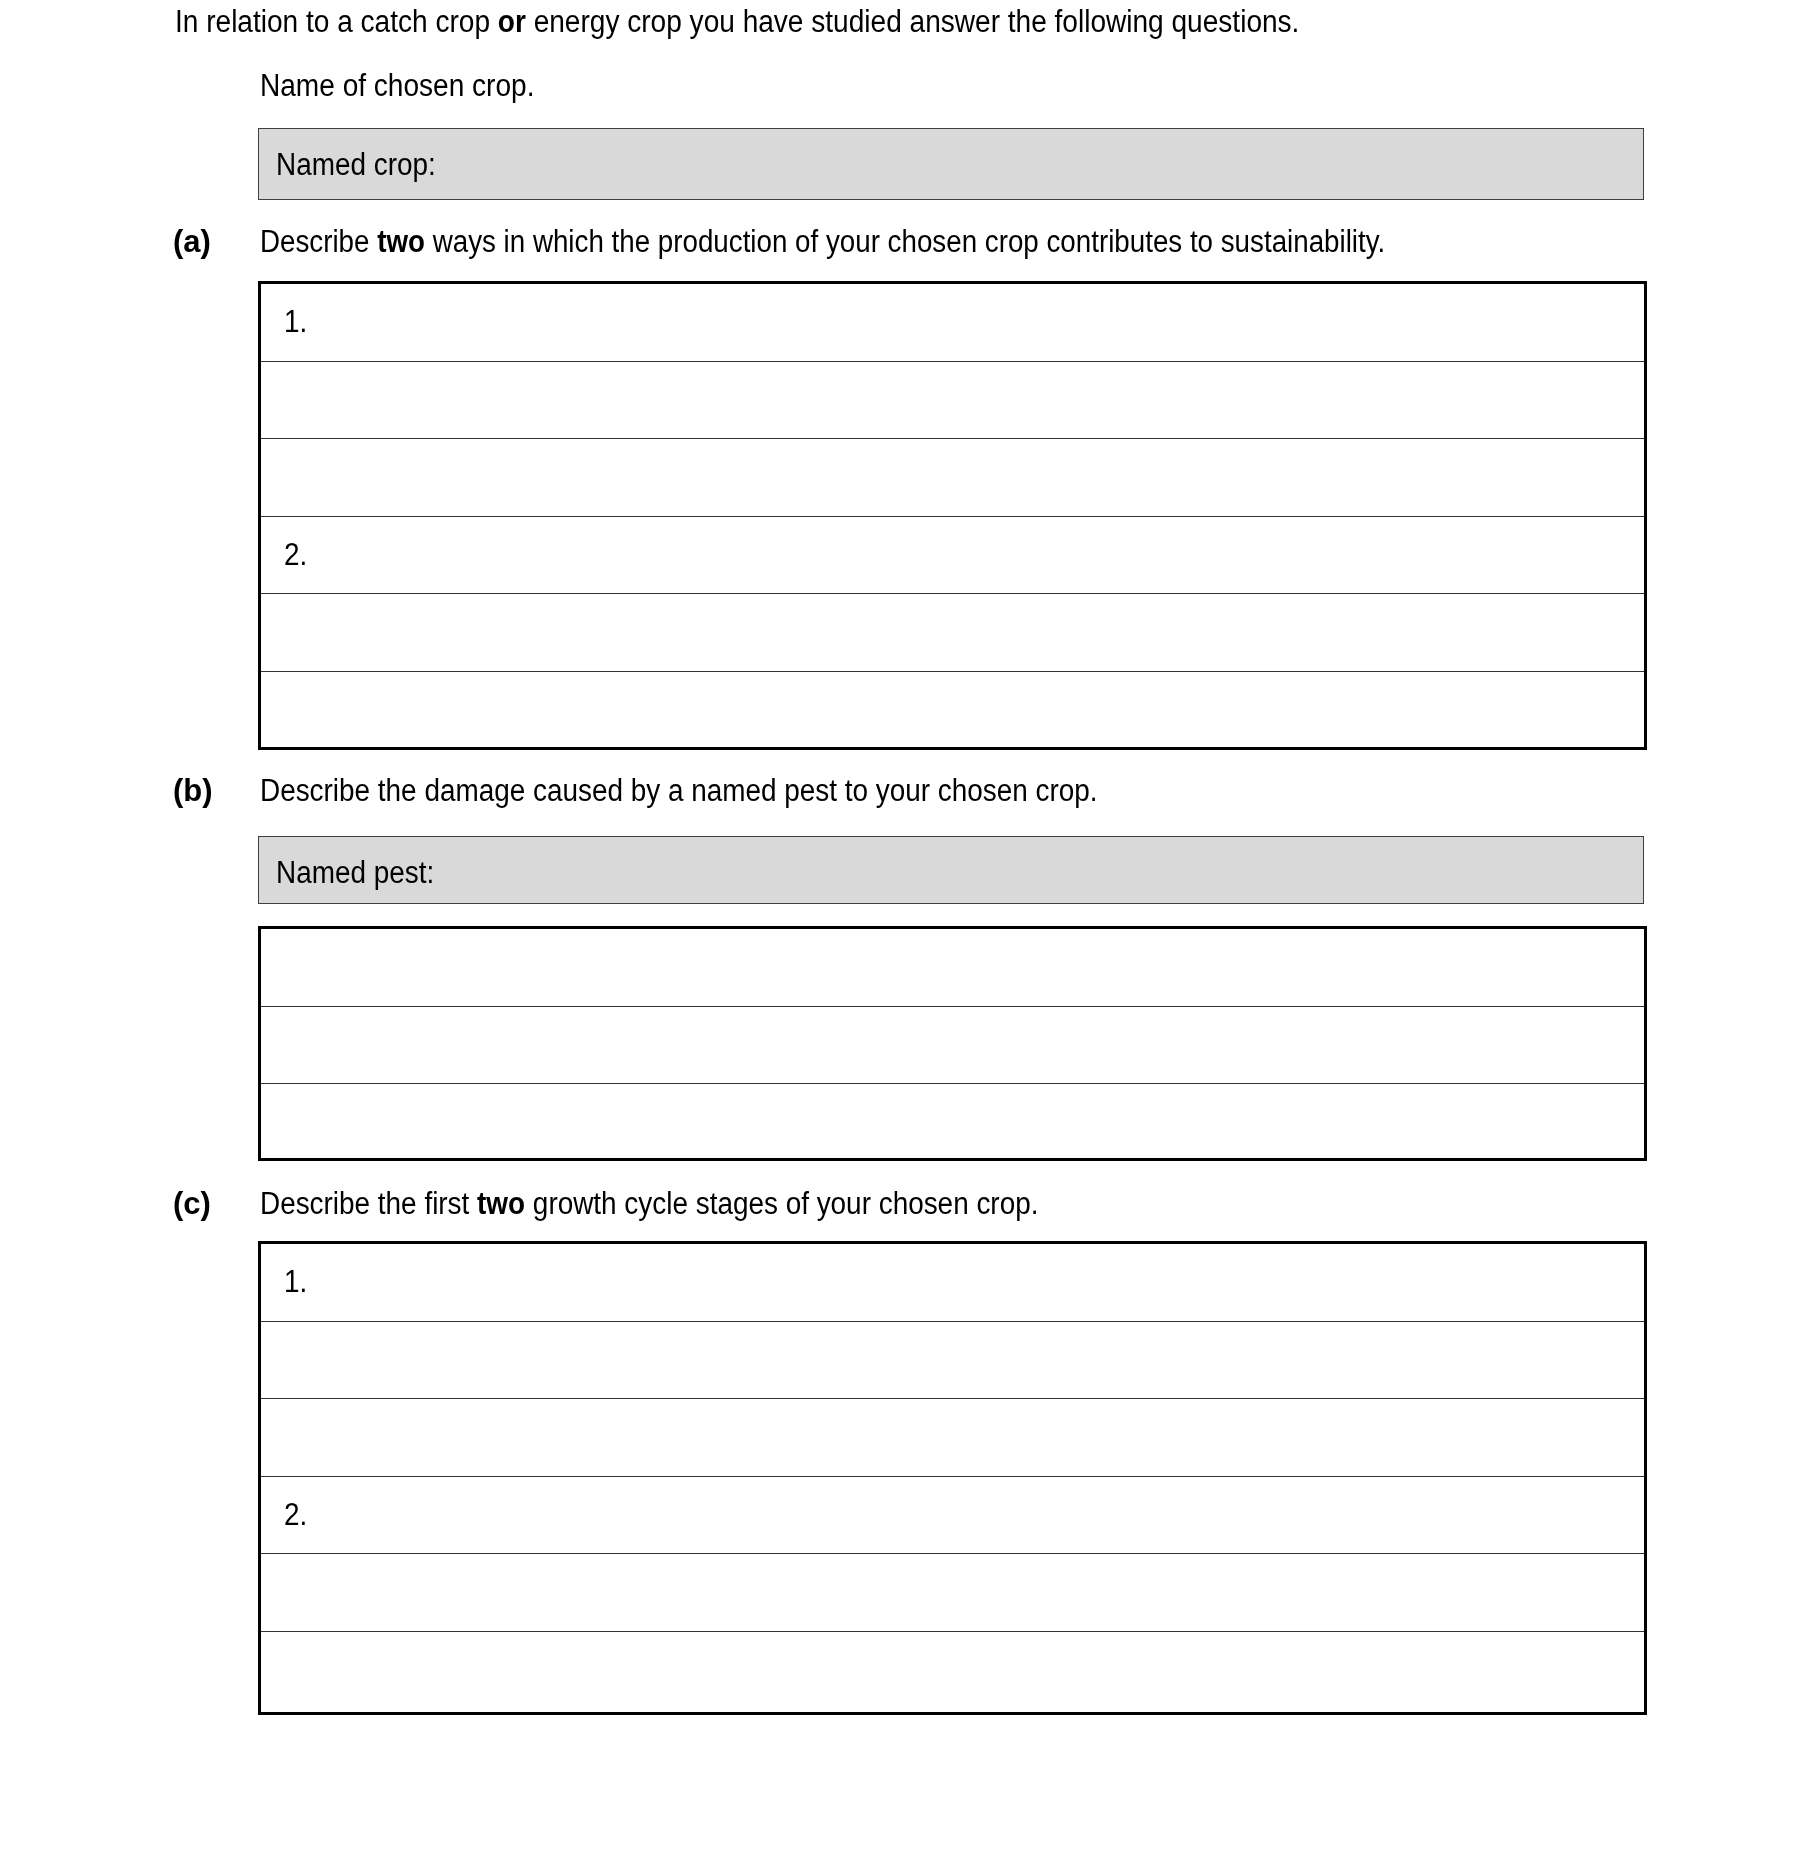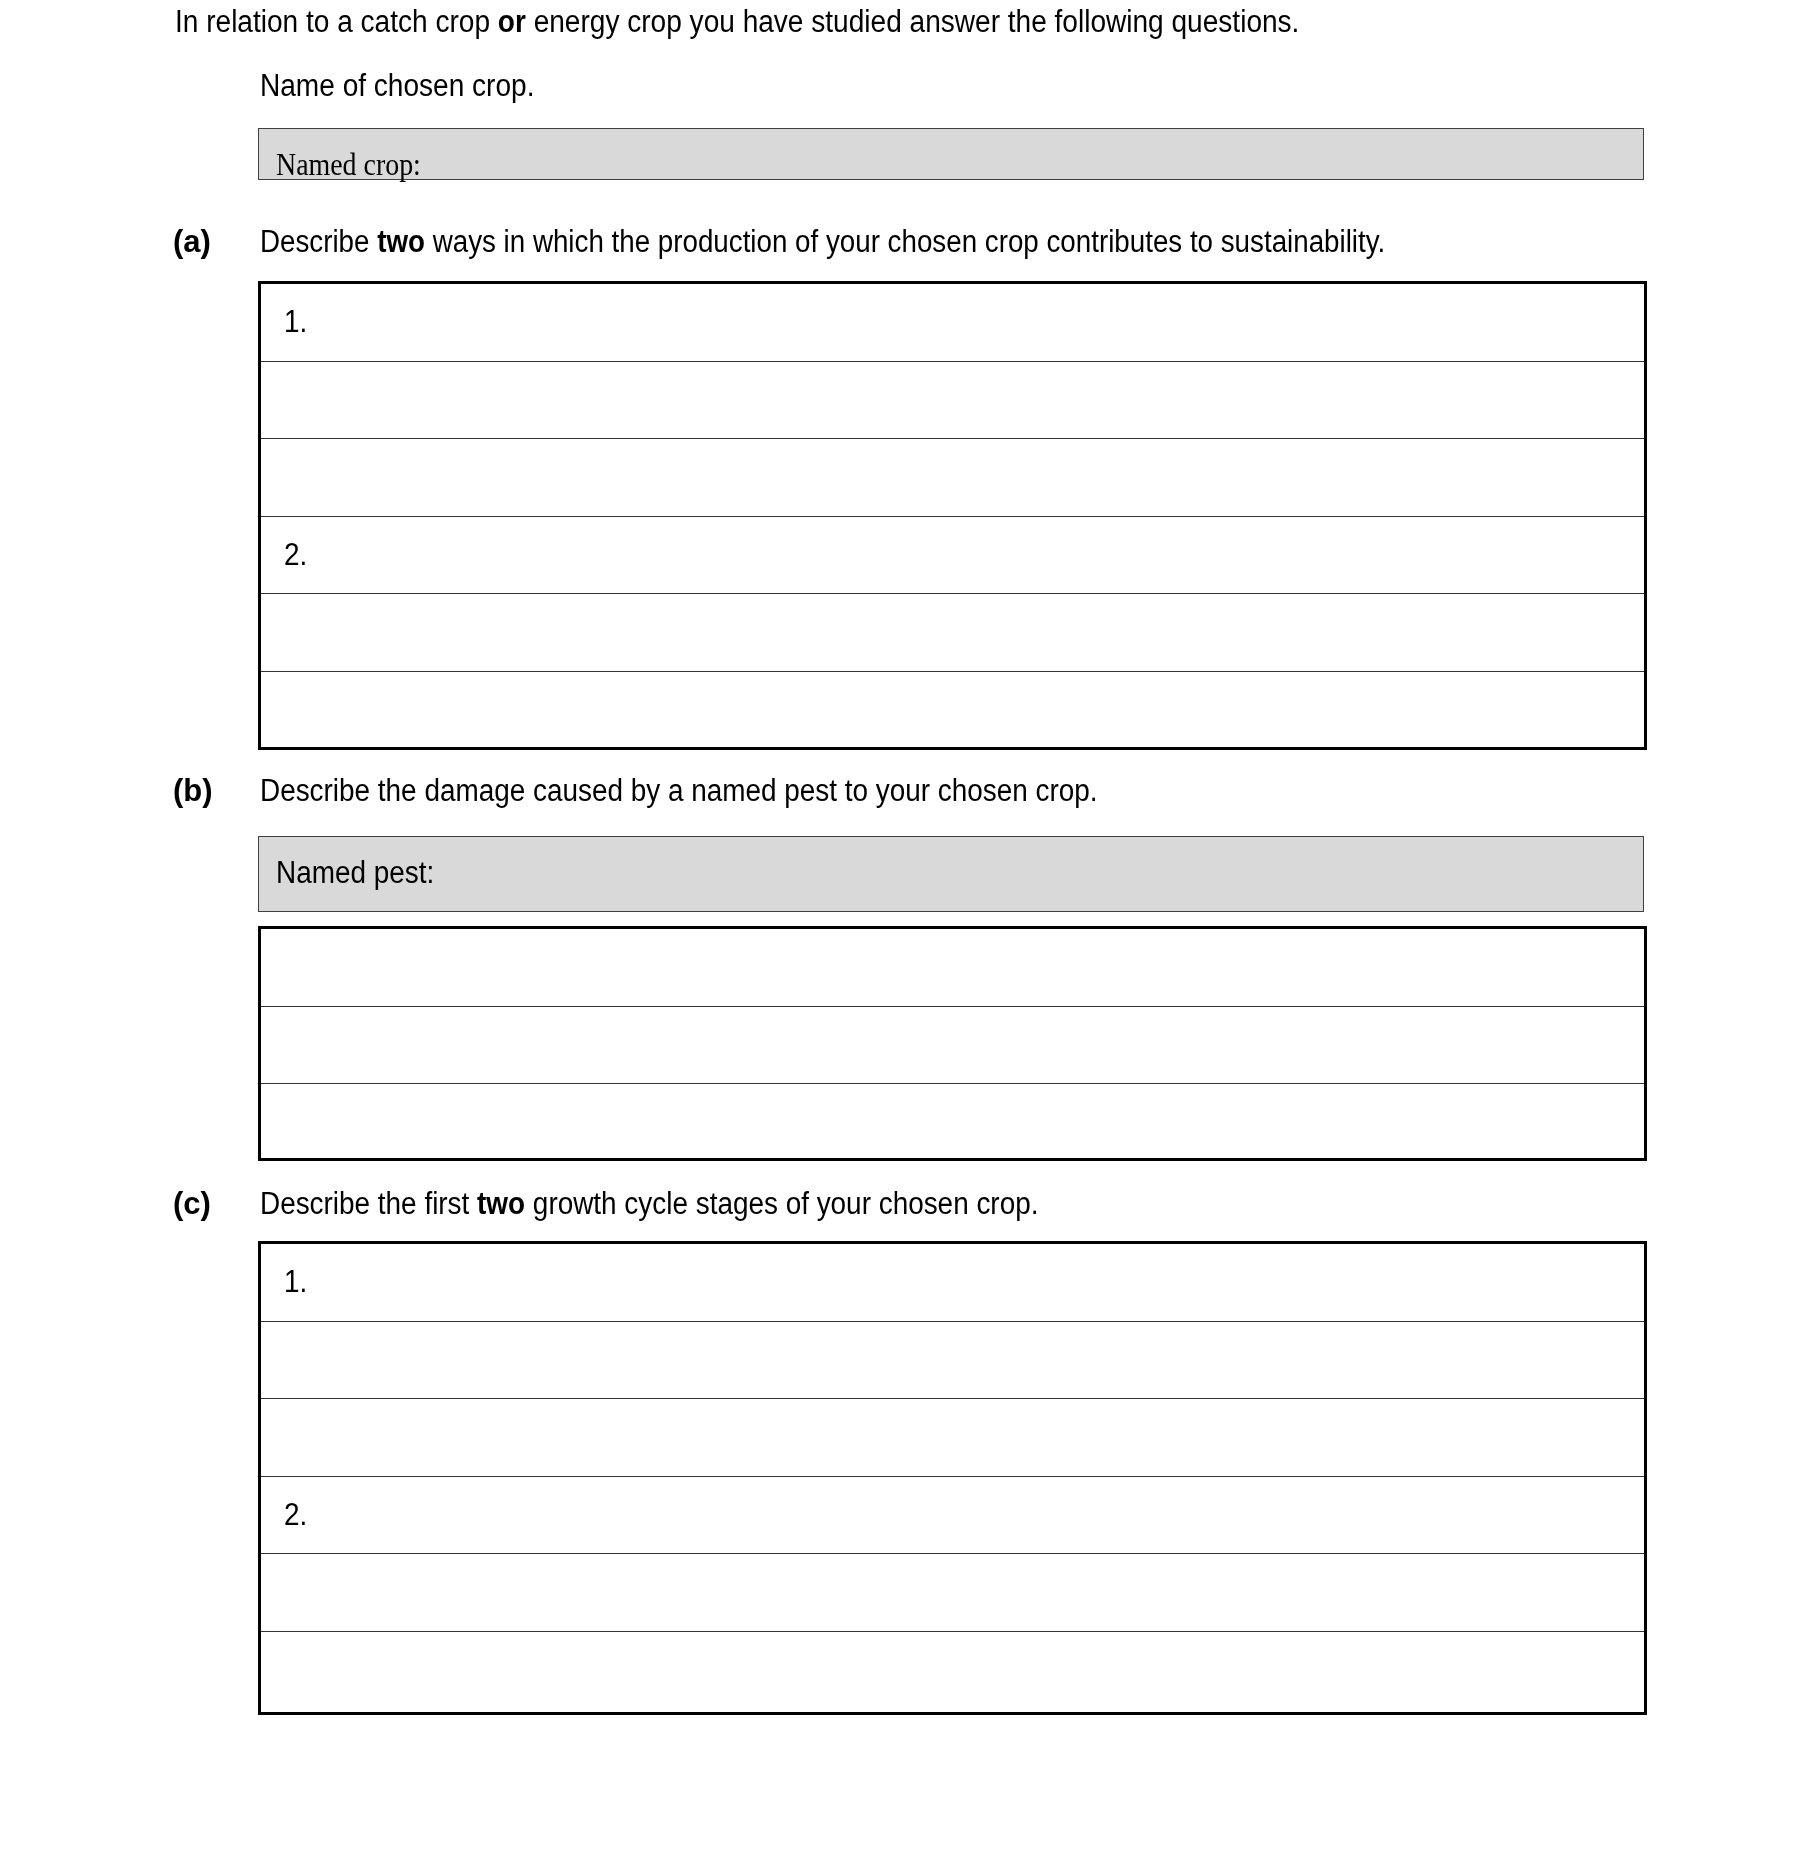--- a/index.html
+++ b/index.html
@@ -24,21 +24,21 @@
 </style>
 </head>
 <body>
 
 <div class="txt" style="left:175px; top:6px; transform: scaleX(0.905);">
   <span>In relation to a catch crop </span><b>or</b><span> energy crop you have studied answer the following questions.</span>
 </div>
 
 <div class="txt" style="left:260px; top:70px; transform: scaleX(0.905);">Name of chosen crop.</div>
 
-<div class="greybox" style="top:128px; height:52px;font-family:Liberation Serif, serif;">
+<div class="greybox" style="top:128px; height:72px;">
   <span class="gtext" style="top:20px;">Named crop:</span>
 </div>
 
 <div class="label" style="left:173px; top:226px;">(a)</div>
 <div class="txt" style="left:260px; top:226px; transform: scaleX(0.895);">
   <span>Describe </span><b>two</b><span> ways in which the production of your chosen crop contributes to sustainability.</span>
 </div>
 
 <div class="answerbox" style="top:281px; height:469px;" id="box-a">
     <div class="row">
@@ -59,21 +59,21 @@
       <input type="text" class="answerfield" style="">
     </div>
     <div class="row">
       <input type="text" class="answerfield" style="">
     </div>
   </div>
 
 <div class="label" style="left:173px; top:775px;">(b)</div>
 <div class="txt" style="left:260px; top:775px; transform: scaleX(0.9);">Describe the damage caused by a named pest to your chosen crop.</div>
 
-<div class="greybox" style="top:836px; height:76px;">
+<div class="greybox" style="top:836px; height:68px;">
   <span class="gtext" style="top:20px;">Named pest:</span>
 </div>
 
 <div class="answerbox" style="top:926px; height:235px;" id="box-b">
     <div class="row">
       <input type="text" class="answerfield" style="">
     </div>
     <div class="row">
       <input type="text" class="answerfield" style="">
     </div>

